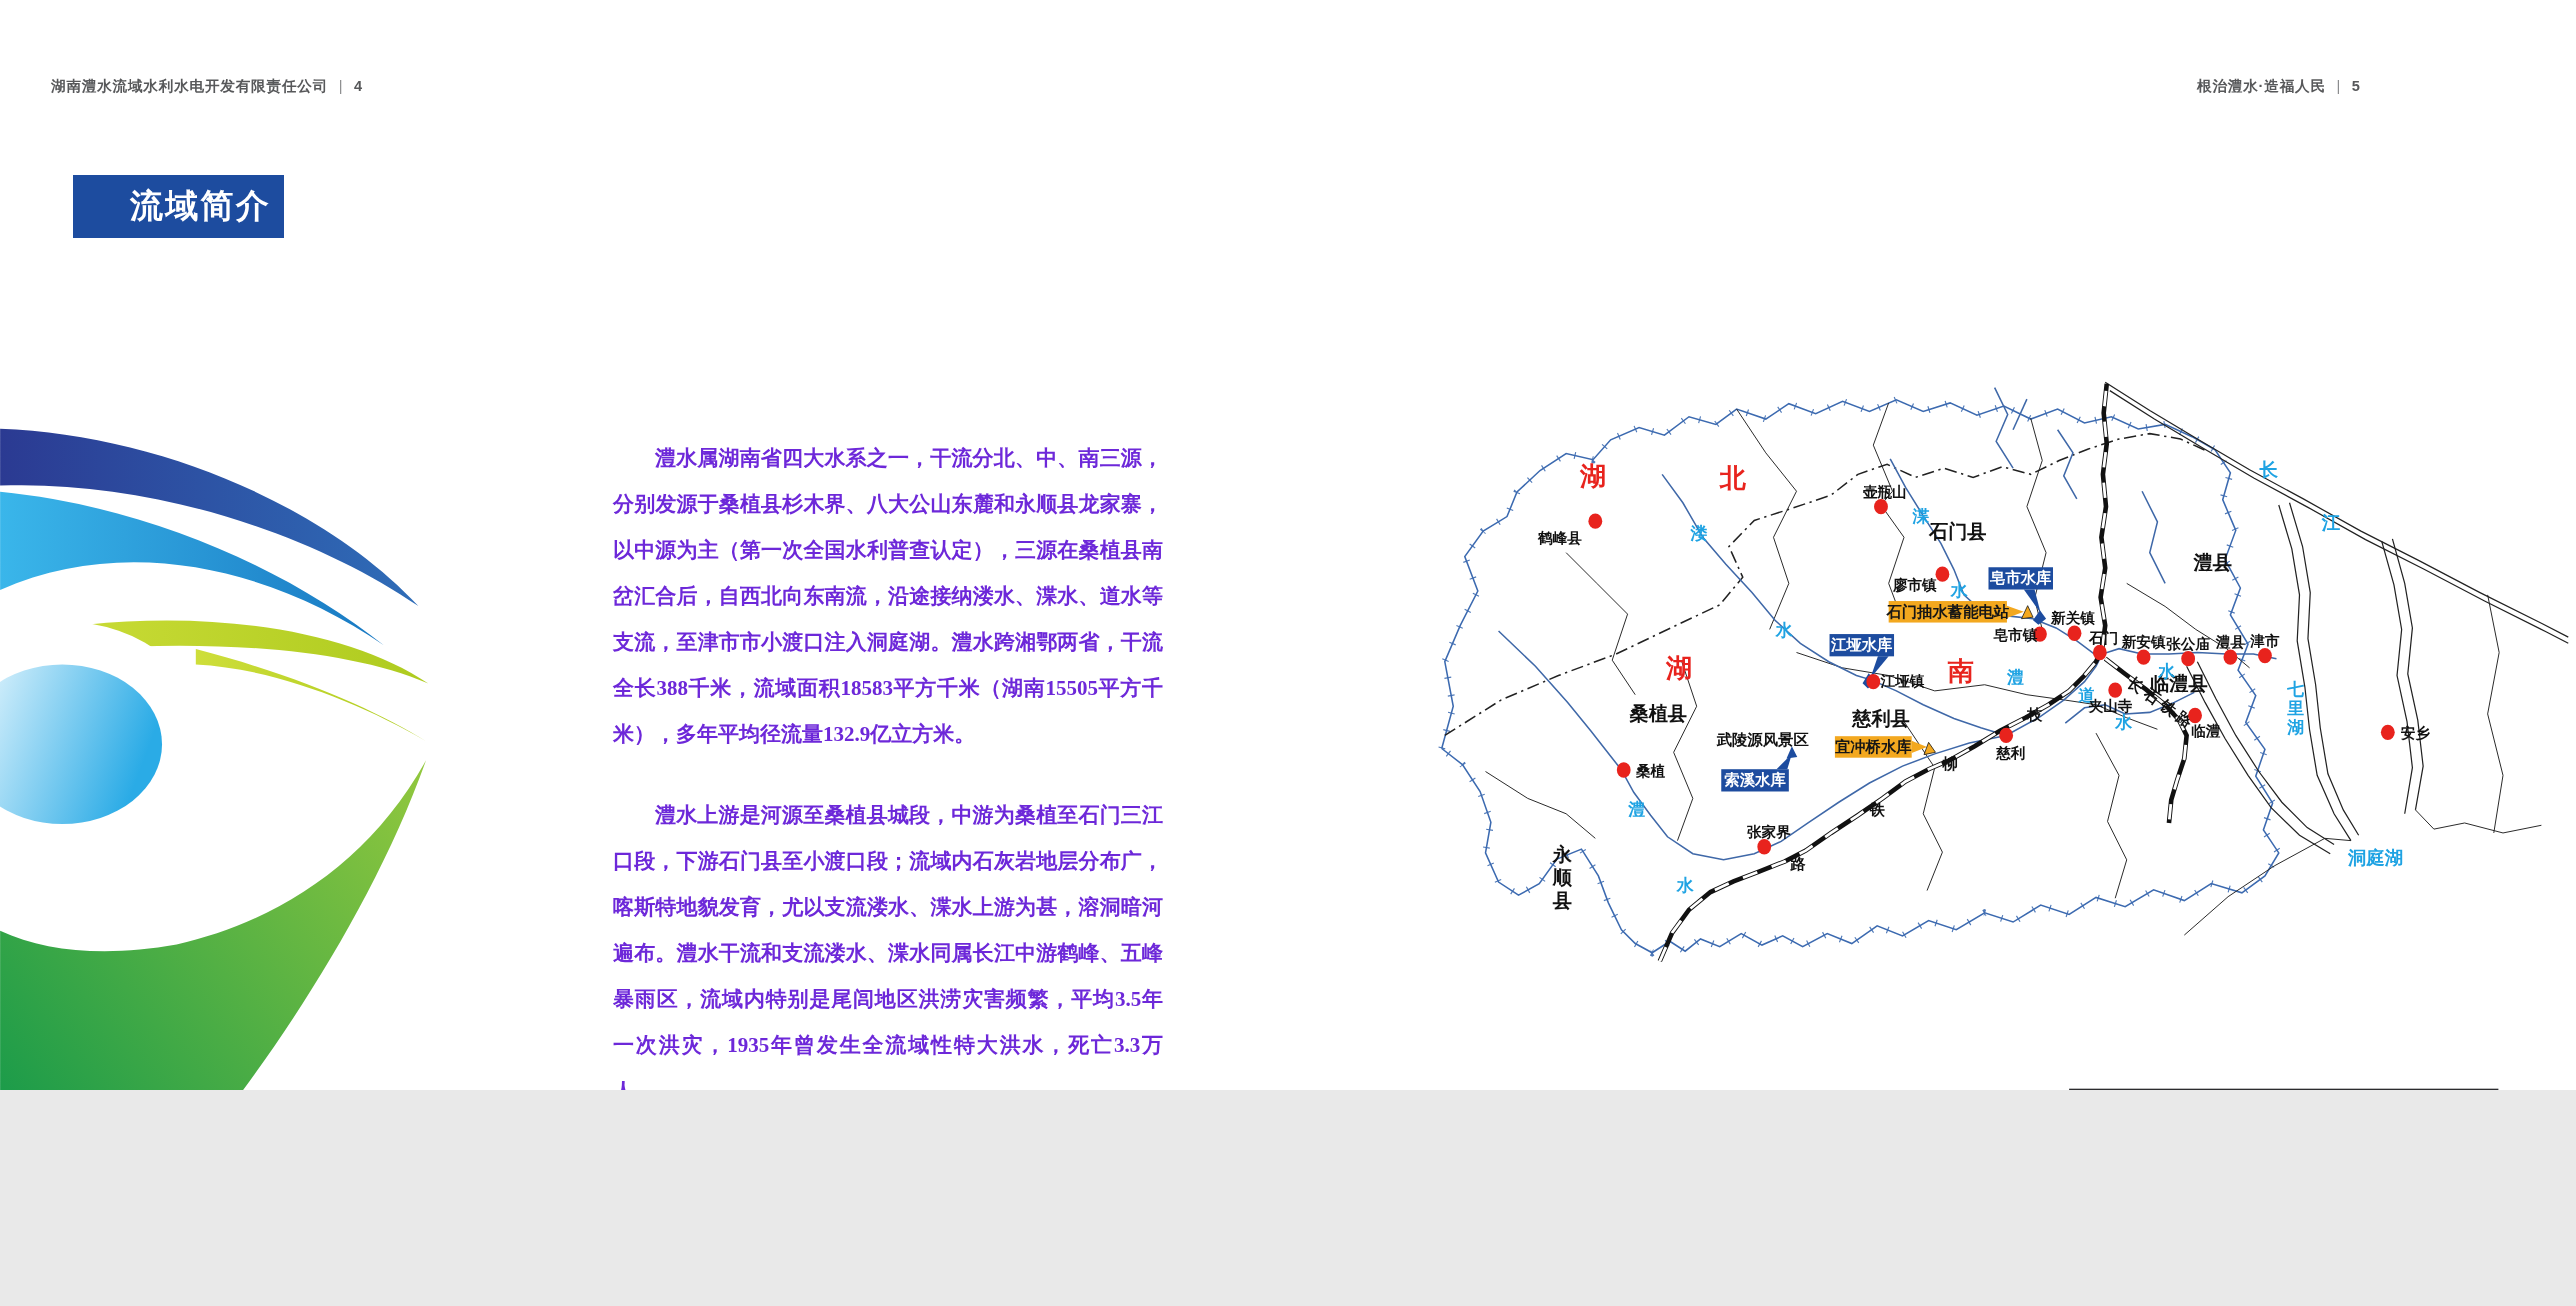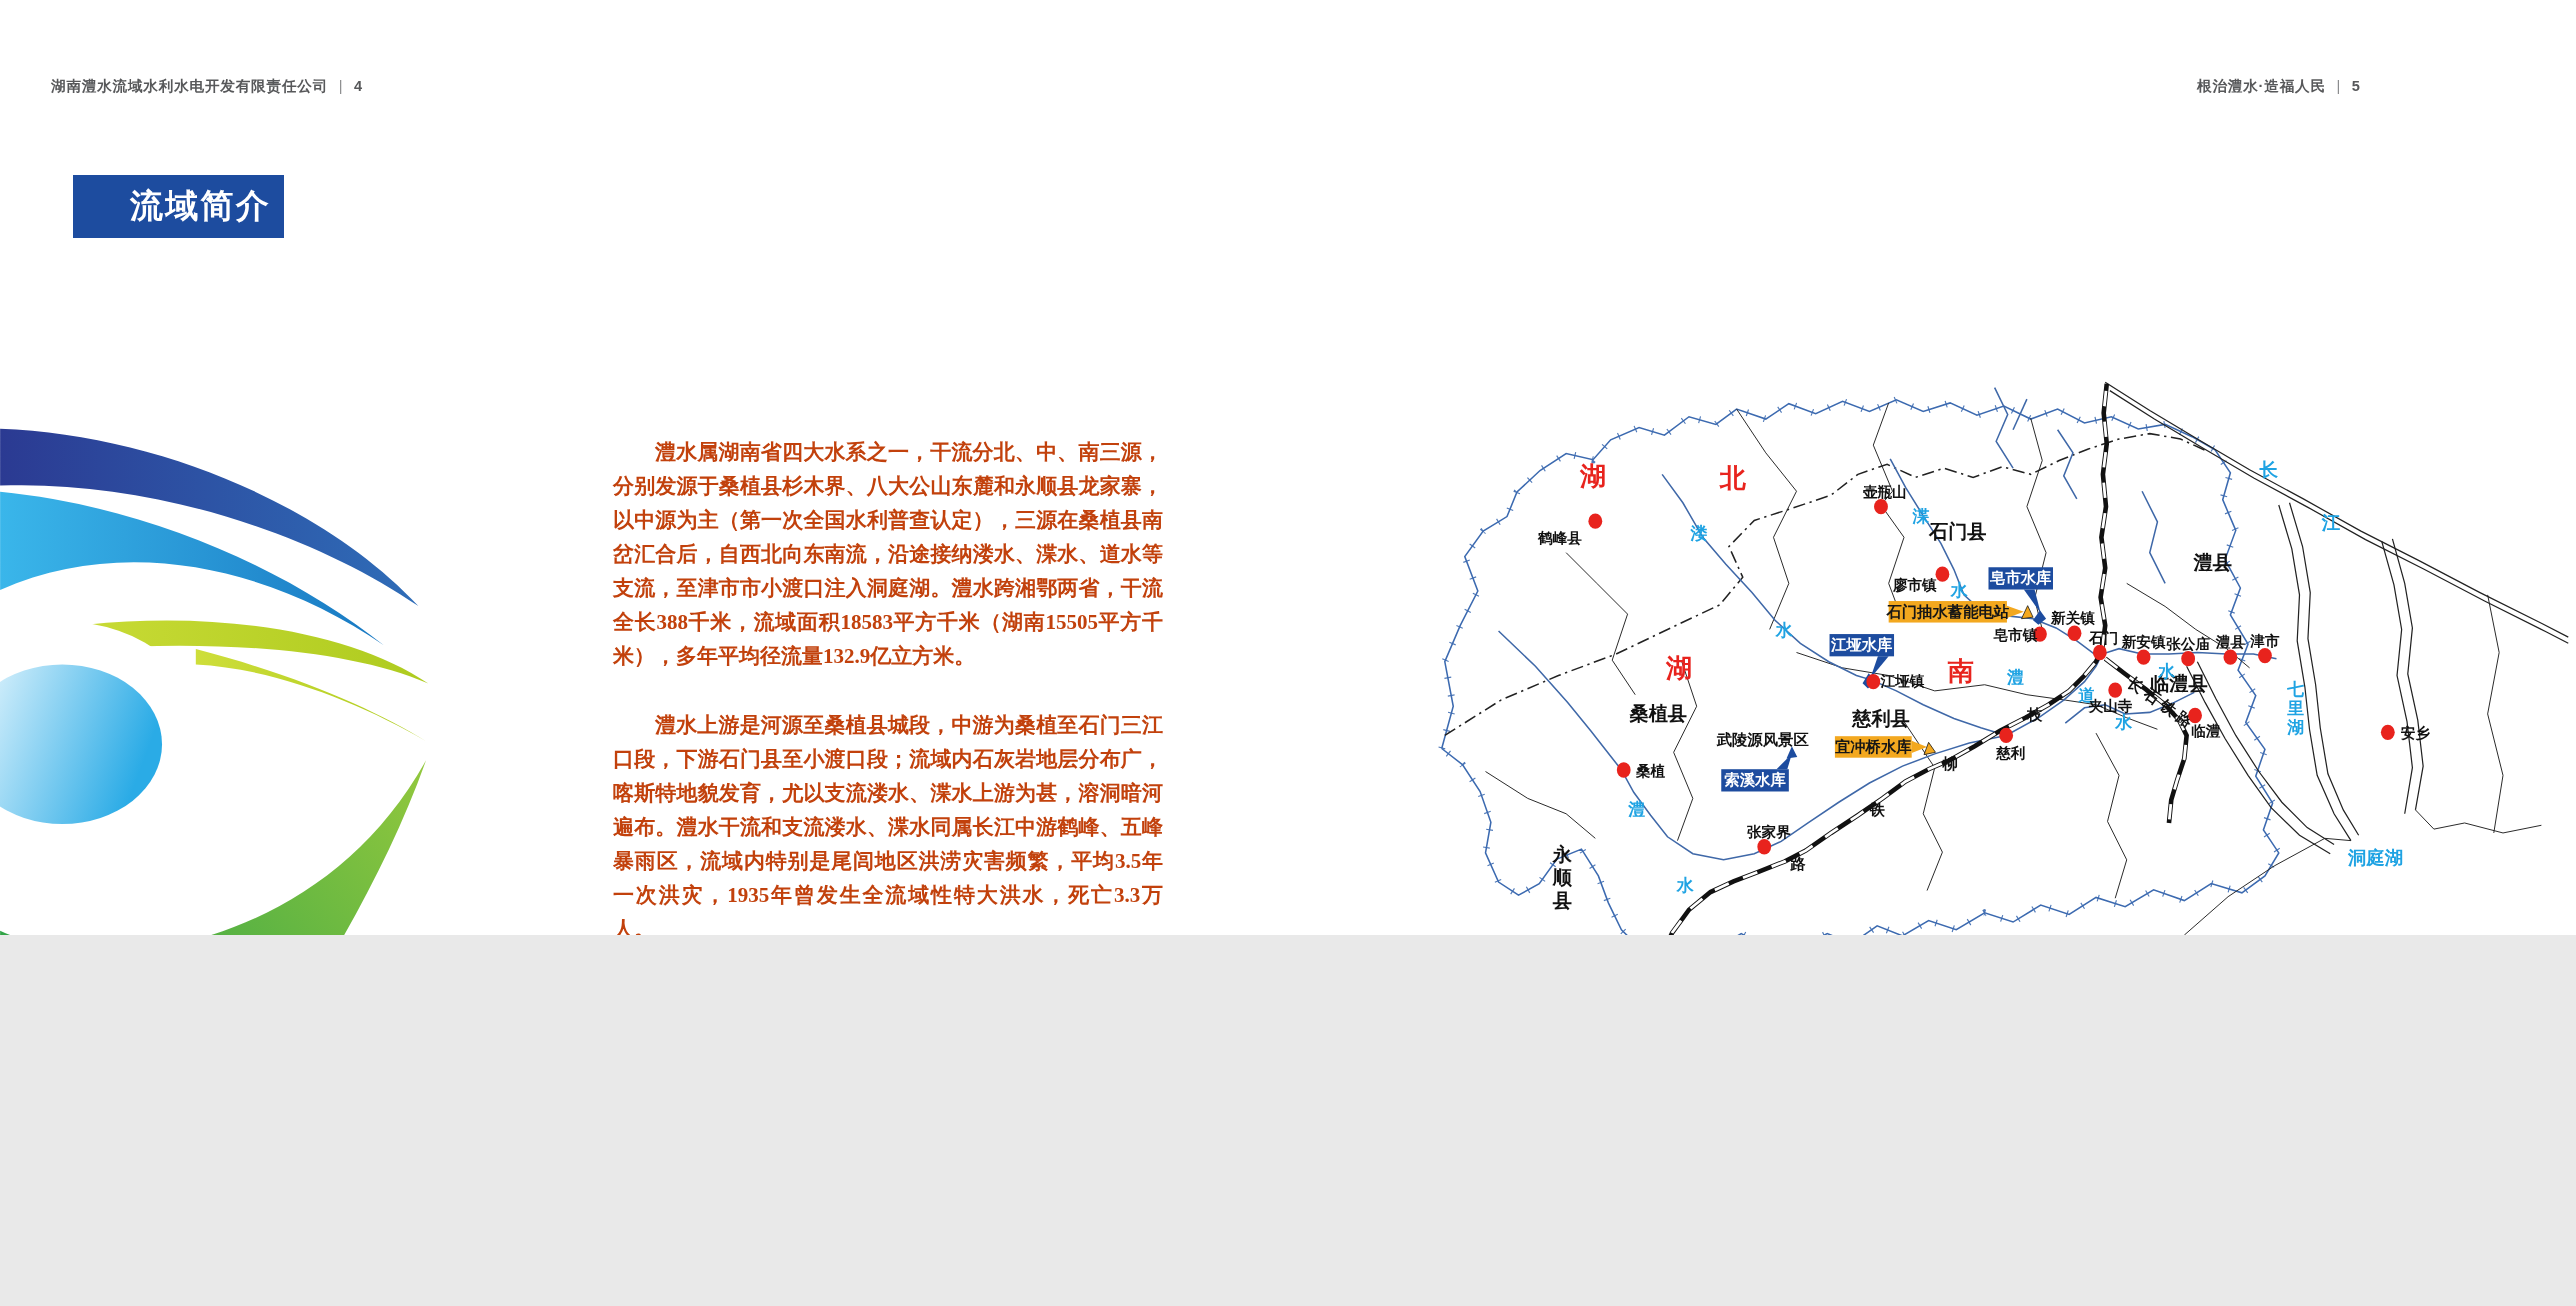--- a/index.html
+++ b/index.html
@@ -1,28 +1,28 @@
 <!DOCTYPE html>
 <html style="font-size:12.3px"><head>
 <meta charset="utf-8">
 <style>
   html,body{margin:0;padding:0;background:#e9e9e9;}
-  #page{position:relative;width:2576px;height:935px;background:#ffffff;overflow:hidden;
+  #page{position:relative;width:2576px;height:1090px;background:#ffffff;overflow:hidden;
         font-family:"Liberation Sans",sans-serif;}
   .hdr{position:absolute;top:77px;font-size:14.6px;font-weight:bold;color:#57585a;
        letter-spacing:0.8px;white-space:nowrap;}
   .hdr .sep{margin:0 10.7px;color:#8a8b8d;font-weight:normal;}
   #hdr-left{left:51px;}
   #hdr-right{left:2197px;text-align:center;}
   #section-title{position:absolute;left:73px;top:175px;width:167px;height:63px;
        background:#1d4c9f;color:#fff;font-size:33px;font-weight:bold;letter-spacing:2.3px;
        display:flex;align-items:center;justify-content:center;padding-left:44px;}
-  #body-text{position:absolute;left:613px;top:435px;width:550px;color:#c2410c;
+  #body-text{position:absolute;left:613px;top:435px;width:550px;color:#6d28d9;
        font-family:"Liberation Serif",serif;font-size:21px;font-weight:bold;
-       line-height:34px;text-align:justify;}
+       line-height:46px;text-align:justify;}
   #body-text p{margin:0;text-indent:2em;}
   #body-text p + p{margin-top:35px;}
   svg text{font-family:"Liberation Sans",sans-serif;}
   .county-t{font-size:25px;font-weight:bold;fill:#111;}
   .town-t{font-size:19px;font-weight:bold;fill:#111;}
   .prov-t{font-size:34px;font-weight:bold;fill:#e8231d;letter-spacing:2px;}
   .riv-t{font-size:22px;font-weight:bold;fill:#1fa3e3;}
   .lake-t{font-size:24px;font-weight:bold;fill:#1fa3e3;}
   .rail-t{font-size:20px;font-weight:bold;fill:#111;}
   .callout-blue-t{font-size:20px;font-weight:bold;fill:#ffffff;}

